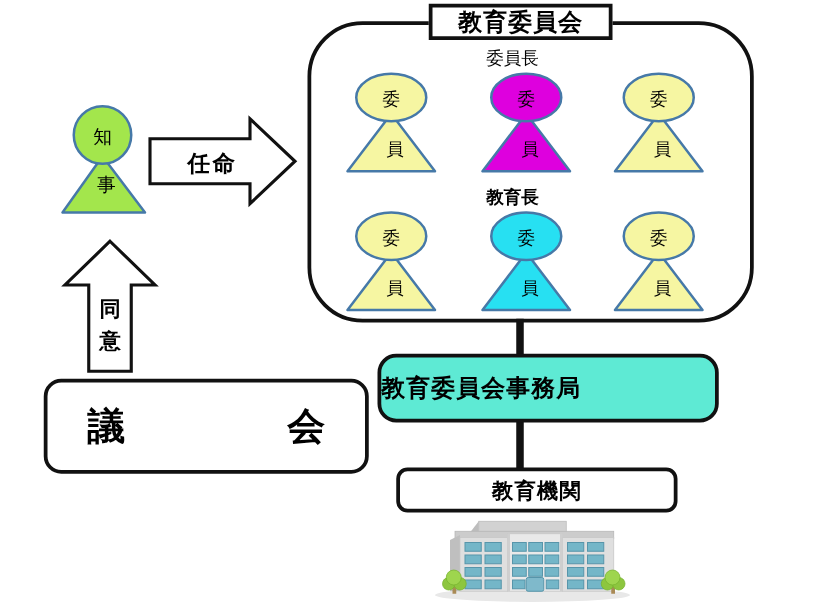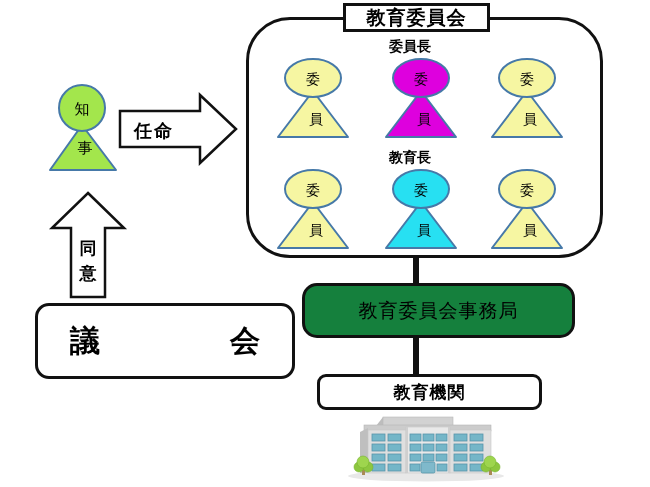--- a/index.html
+++ b/index.html
@@ -19,39 +19,39 @@
   .title-box{
     left:343px;top:3px;width:141px;height:23px;
     border:3px solid #111;background:#fff;z-index:3;
     display:flex;align-items:center;justify-content:center;
     font-size:19px;font-weight:bold;letter-spacing:1px;
   }
 
   .small-label{
     z-index:2;font-size:14px;text-align:center;width:70px;
   }
-  .chair-label{left:375px;top:38px;font-weight:bold;}
+  .chair-label{left:375px;top:38px;}
   .supt-label{left:375px;top:149px;font-weight:bold;}
 
   .person-host{z-index:2;}
   .member{width:86px;height:84px;}
   .m-r1c1{left:270px;top:57px;}
   .m-r1c2{left:378px;top:57px;}
   .m-r1c3{left:484px;top:57px;}
   .m-r2c1{left:270px;top:168px;}
   .m-r2c2{left:378px;top:168px;}
   .m-r2c3{left:484px;top:168px;}
   .governor-host{left:46px;top:83px;width:74px;height:90px;}
 
   
   .arrow-svg{z-index:2;}
   .appoint-arrow{left:116px;top:91px;width:124px;height:78px;}
   .consent-arrow{left:48px;top:190px;width:80px;height:110px;}
   .appoint-label{
-    left:134px;top:119px;width:72px;text-align:left;z-index:3;
+    left:134px;top:119px;width:72px;text-align:center;z-index:3;
     font-size:18px;font-weight:bold;letter-spacing:2px;
   }
   .consent-label{
     left:68px;top:236px;width:40px;z-index:3;text-align:center;
     font-size:17px;font-weight:bold;line-height:25px;
   }
 
   
   .assembly-box{
     left:35px;top:303px;width:190px;height:70px;
@@ -60,23 +60,23 @@
     padding:0 32px;font-size:30px;font-weight:bold;
   }
 
   
   .connector{background:#111;width:6px;z-index:1;}
   .conn-1{left:413px;top:255px;height:30px;}
   .conn-2{left:413px;top:334px;height:42px;}
 
   .secretariat-box{
     left:302px;top:283px;width:267px;height:49px;
-    border:3px solid #111;border-radius:15px;background:#15803d;z-index:2;
-    display:flex;align-items:center;justify-content:center;
-    font-size:19px;font-weight:normal;letter-spacing:1px;
+    border:3px solid #111;border-radius:15px;background:#5eead4;z-index:2;
+    display:flex;align-items:center;justify-content:flex-start;
+    font-size:19px;font-weight:bold;letter-spacing:1px;
   }
   .institutions-box{
     left:317px;top:374px;width:219px;height:30px;
     border:3px solid #111;border-radius:9px;background:#fff;z-index:2;
     display:flex;align-items:center;justify-content:center;
     font-size:17px;font-weight:bold;letter-spacing:1px;text-align:center;
   }
 
   .building-host{left:346px;top:412px;width:162px;height:72px;z-index:2;}
 </style>

